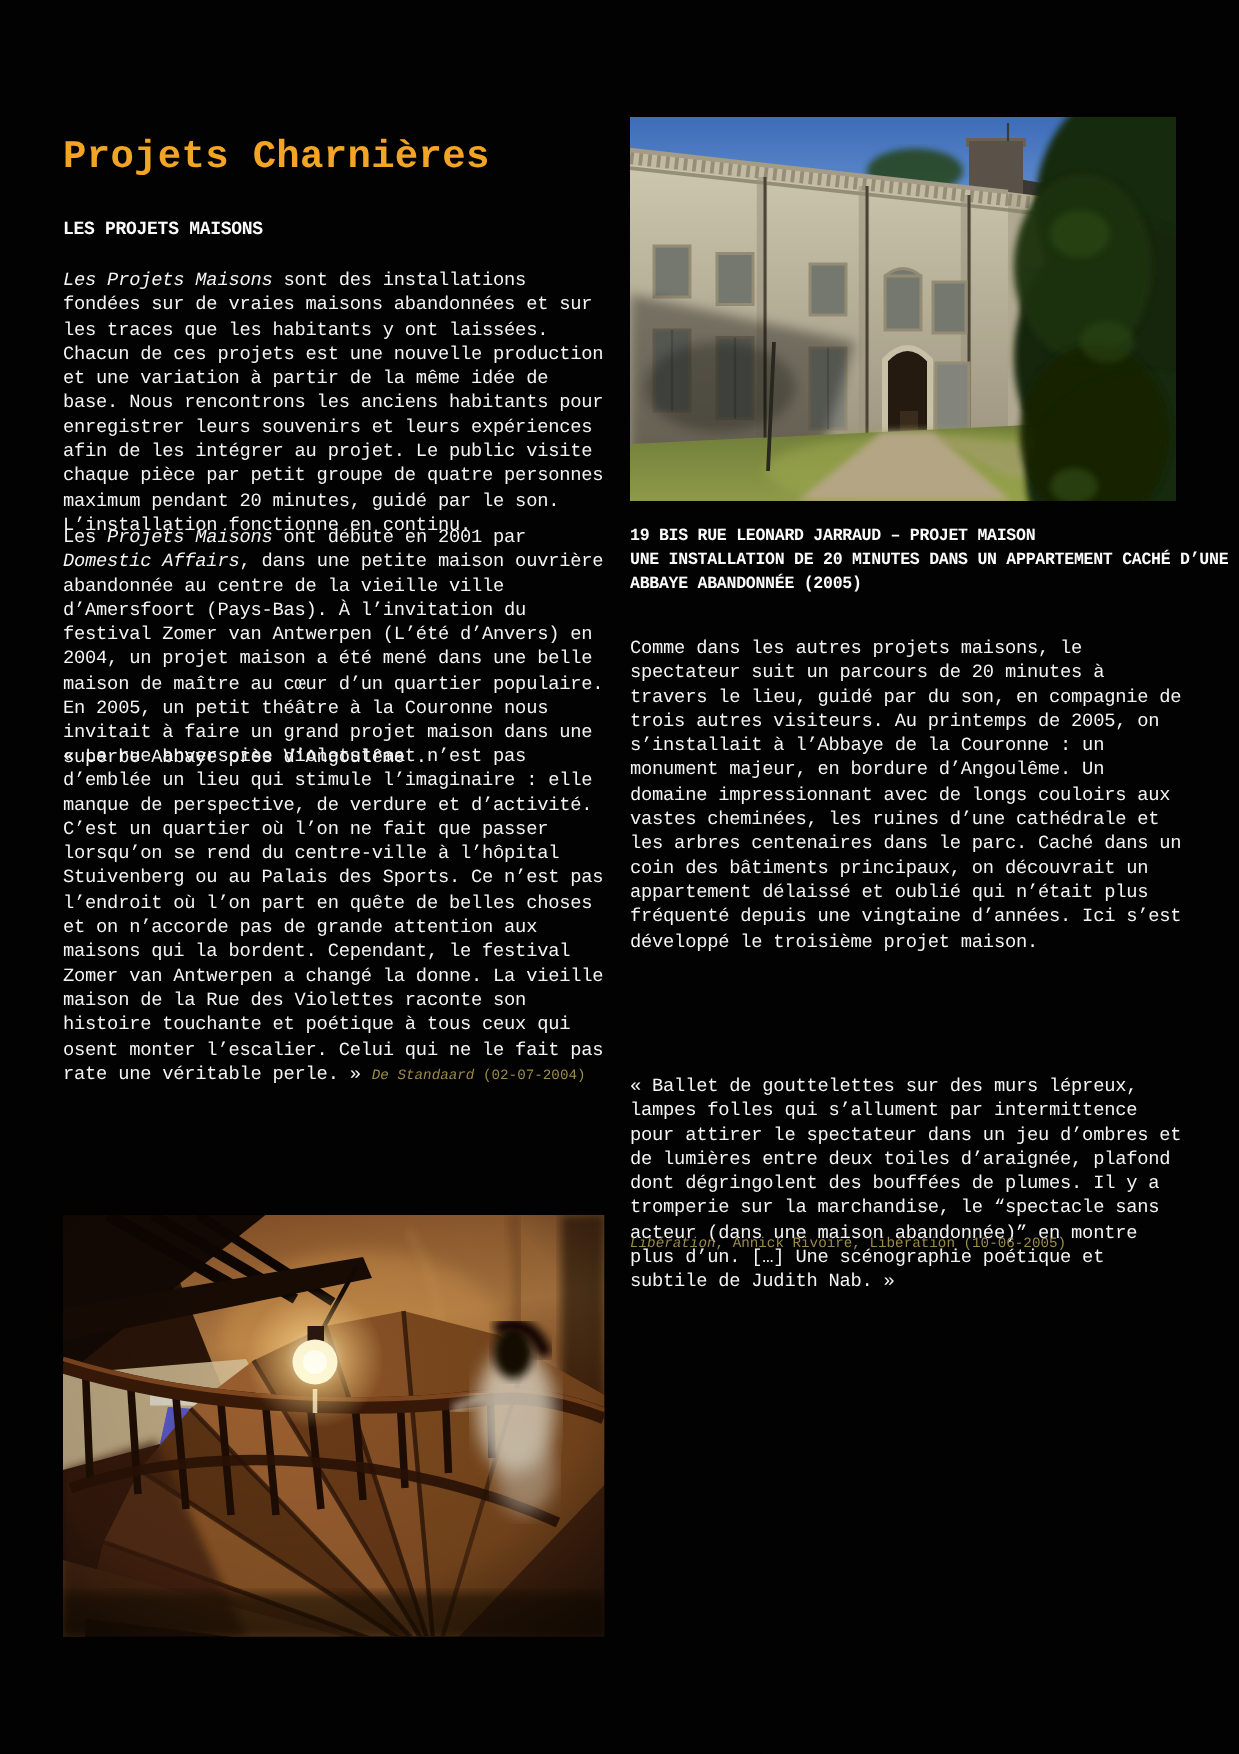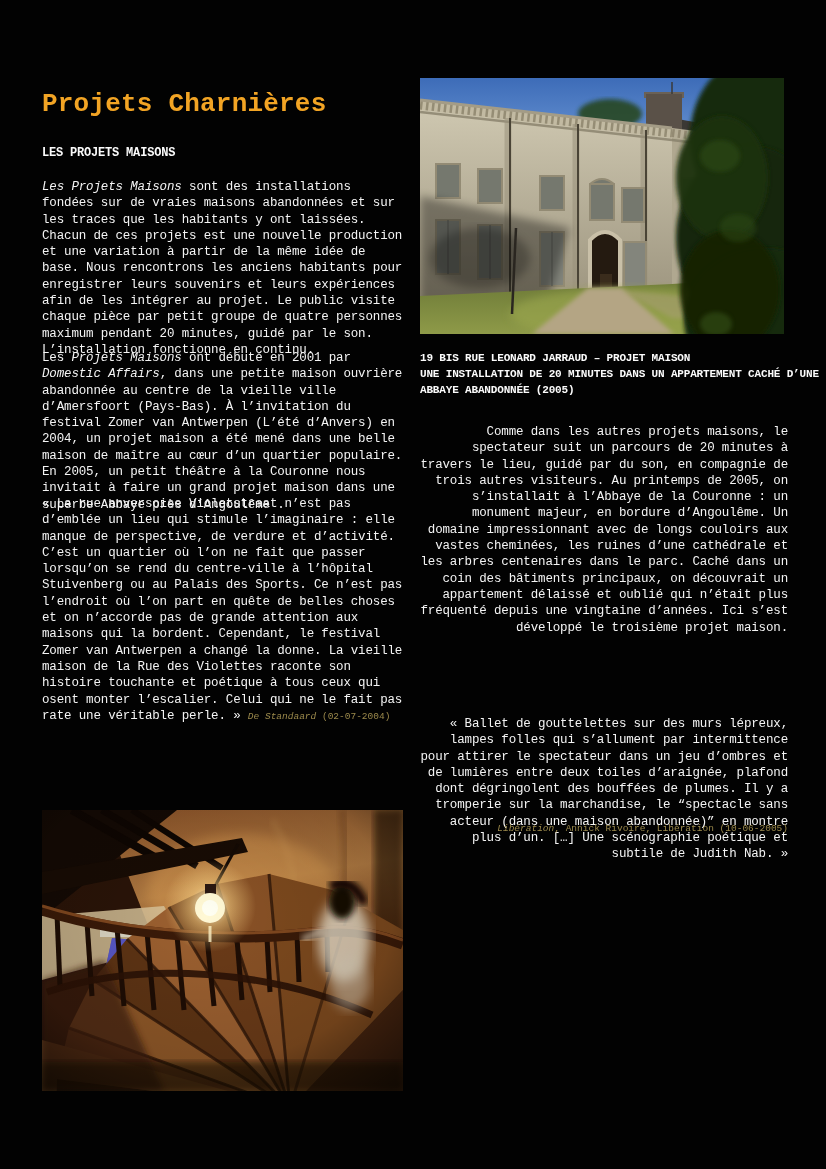--- a/index.html
+++ b/index.html
@@ -4,21 +4,21 @@
 <style>
   html,body{margin:0;padding:0;background:#000;}
   .page{position:relative;width:826px;height:1169px;background:#020202;overflow:hidden;
         font-family:Liberation Mono, monospace;padding-left:46px;}
   .abs{position:absolute;}
   .title{left:42px;top:72px;font-size:26px;font-weight:bold;color:#F2A424;letter-spacing:0.2px;}
   .col-head{font-weight:bold;color:#FBFBFB;letter-spacing:-0.2px;transform:scaleX(0.96);transform-origin:left top;}
   .left-head{left:42px;top:146px;font-size:12.5px;white-space:nowrap;}
   .body-txt{color:#F4F4F4;font-size:12.5px;line-height:16.3px;letter-spacing:-0.15px;margin:0;}
   .left-col-x{left:42px;width:362px;}
-  .right-col-x{left:420px;width:368px;text-align:right;}
+  .right-col-x{left:420px;width:368px;}
   .em{font-style:italic;}
   .cite{font-size:9.5px;color:#9C8A4C;letter-spacing:0;}
   .cite .src{font-style:italic;}
   .photo{overflow:hidden;background:#0a0a0a;}
   .photo svg{display:block;}
   .right-head{left:420px;top:350px;font-size:11.5px;line-height:16px;}
   .right-head span{display:block;white-space:nowrap;}
 </style>
 </head>
 <body>

